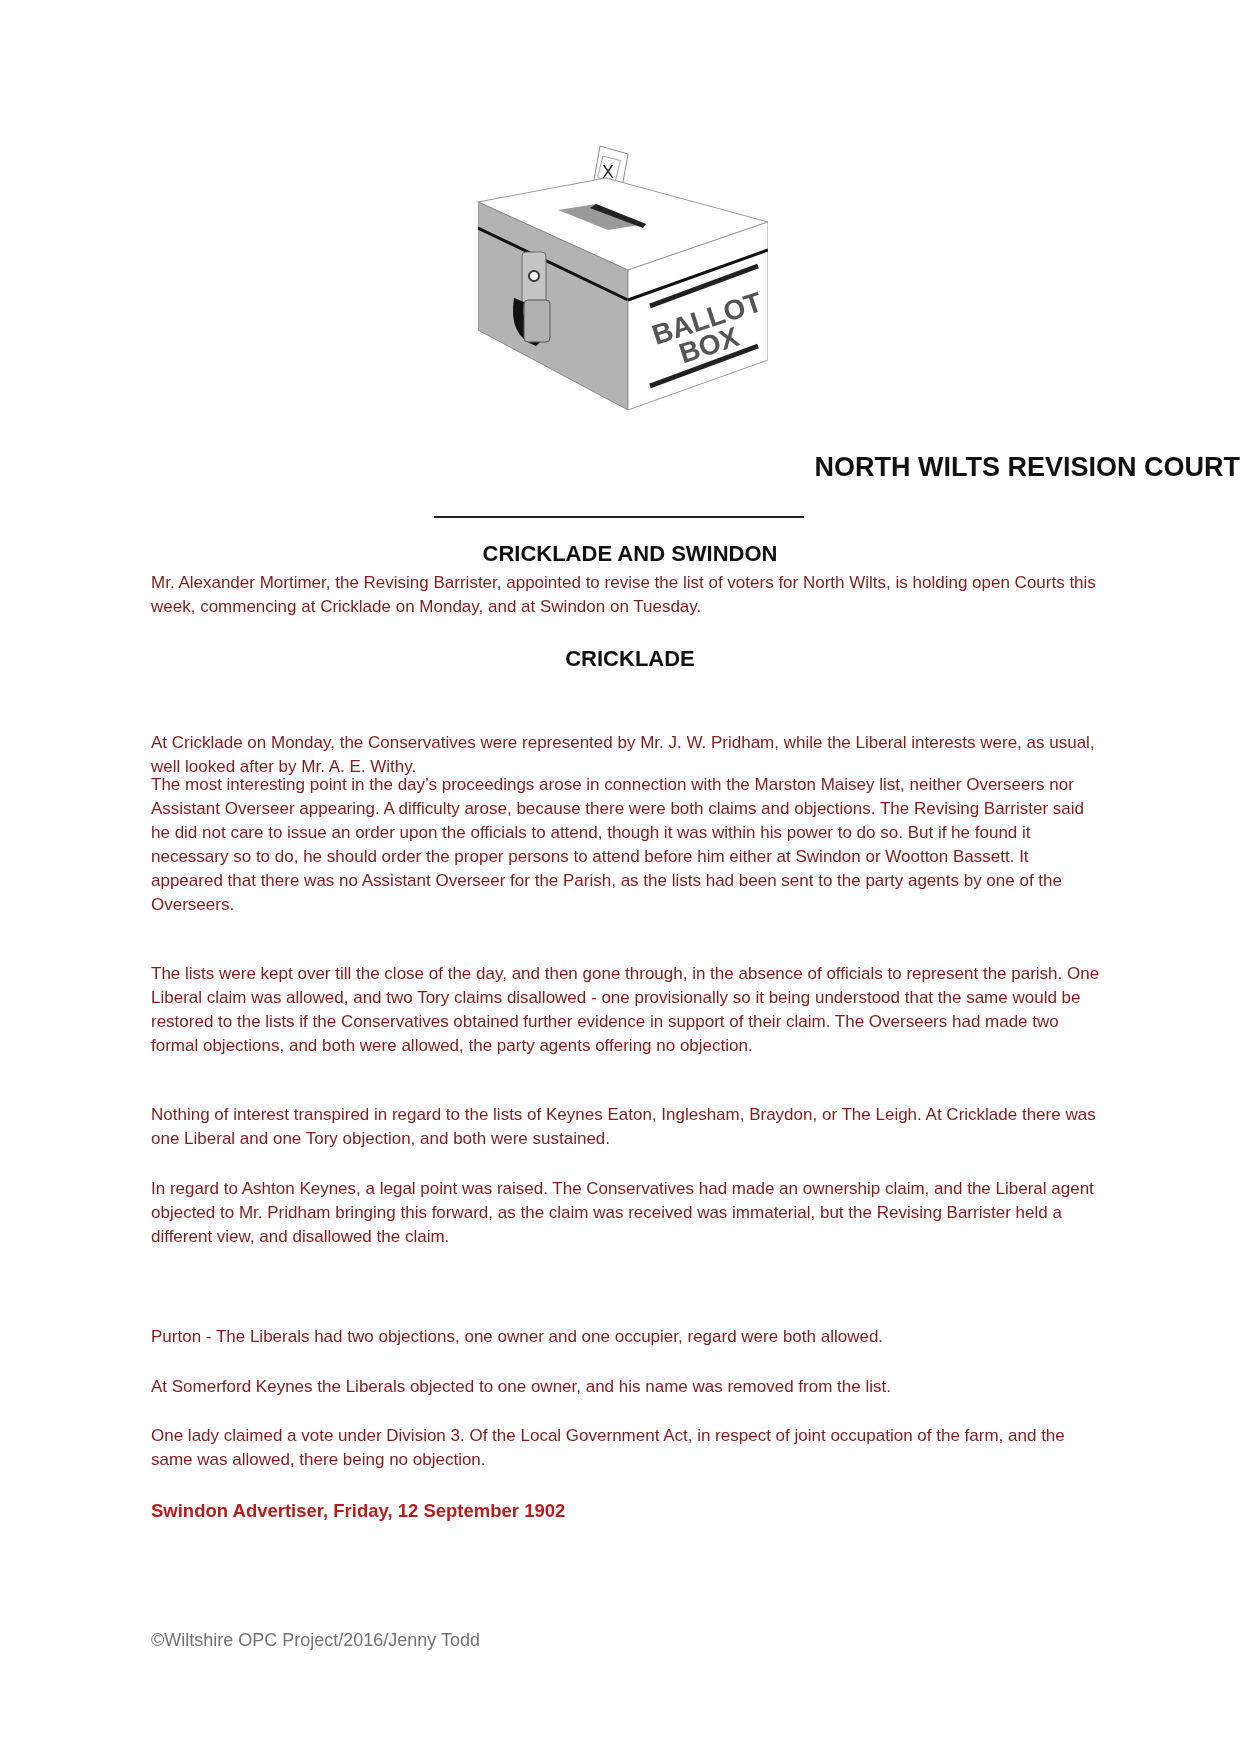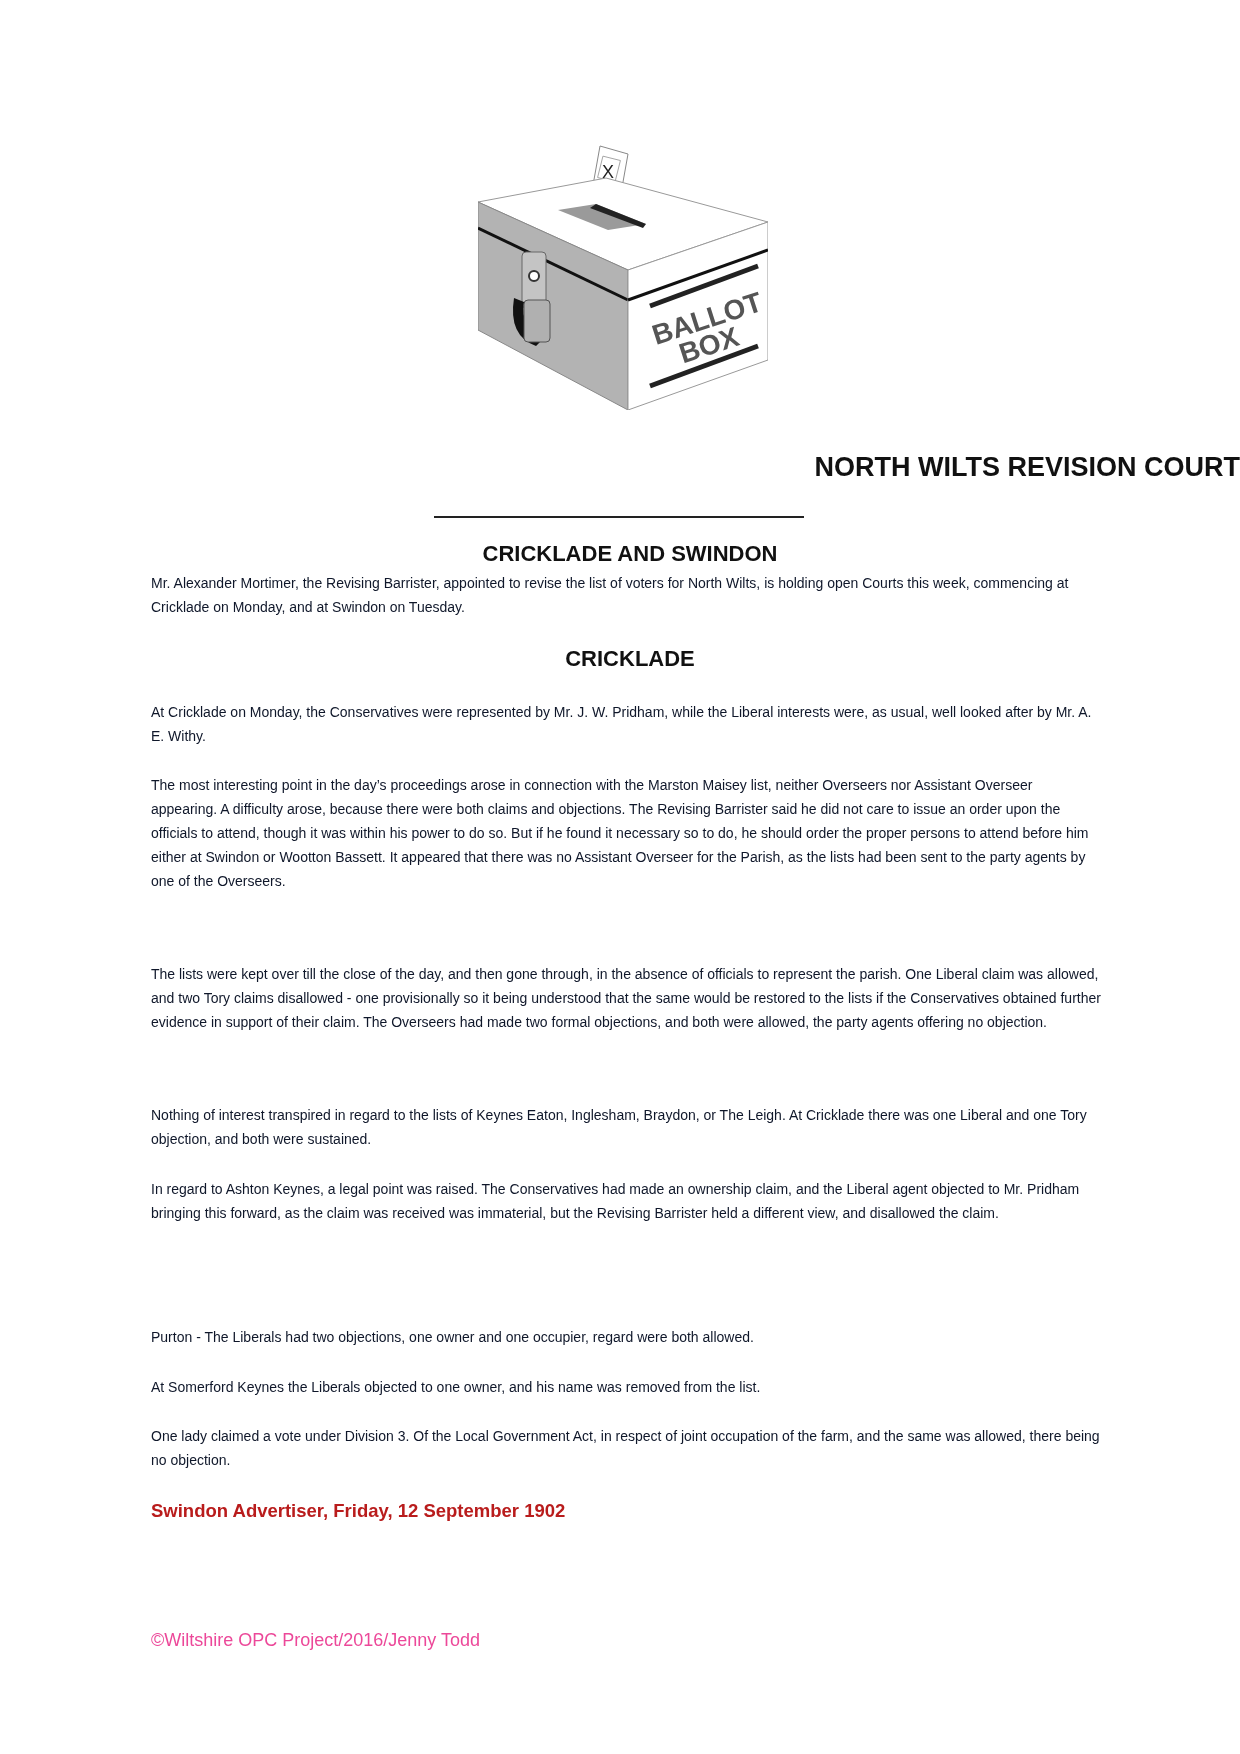--- a/index.html
+++ b/index.html
@@ -16,28 +16,28 @@
     .rule {
       position: absolute; left: 434px; width: 370px; top: 516px; height: 0;
       border-top: 2px solid #222;
     }
     .h2 {
       position: absolute; left: 10px; width: 1240px; text-align: center;
       font-weight: bold; font-size: 22px;
     }
     .para {
       position: absolute; left: 151px; width: 950px;
-      font-size: 14px; line-height: 24px; color: #0f172a;
+      font-size: 17px; line-height: 24px; color: #7f1d1d;
     }
     .source {
       position: absolute; left: 151px; top: 1500px;
       font-weight: bold; font-size: 18.5px; color: #b91c1c;
     }
     .footer {
-      position: absolute; left: 151px; top: 1630px; font-size: 18px; color: #ec4899;
+      position: absolute; left: 151px; top: 1630px; font-size: 18px; color: #737373;
     }
   </style>
 </head>
 <body>
 
 <div class="page">
 
   <svg class="logo" viewBox="0 0 290 270" xmlns="http://www.w3.org/2000/svg">
 
     <g>
@@ -72,21 +72,21 @@
   </svg>
 
   <div class="title">NORTH WILTS REVISION COURT</div>
   <div class="rule"></div>
 
   <div class="h2" style="top:541px;">CRICKLADE AND SWINDON</div>
   <div class="para" style="top:571px;">Mr. Alexander Mortimer, the Revising Barrister, appointed to revise the list of voters for North Wilts, is holding open Courts this week, commencing at Cricklade on Monday, and at Swindon on Tuesday.</div>
 
   <div class="h2" style="top:646px;">CRICKLADE</div>
 
-  <div class="para" style="top:700px;">At Cricklade on Monday, the Conservatives were represented by Mr. J. W. Pridham, while the Liberal interests were, as usual, well looked after by Mr. A. E. Withy.</div>
+  <div class="para" style="top:731px;">At Cricklade on Monday, the Conservatives were represented by Mr. J. W. Pridham, while the Liberal interests were, as usual, well looked after by Mr. A. E. Withy.</div>
   <div class="para" style="top:773px;">The most interesting point in the day’s proceedings arose in connection with the Marston Maisey list, neither Overseers nor Assistant Overseer appearing. A difficulty arose, because there were both claims and objections. The Revising Barrister said he did not care to issue an order upon the officials to attend, though it was within his power to do so. But if he found it necessary so to do, he should order the proper persons to attend before him either at Swindon or Wootton Bassett.  It appeared that there was no Assistant Overseer for the Parish, as the lists had been sent to the party agents by one of the Overseers.</div>
   <div class="para" style="top:962px;">The lists were kept over till the close of the day, and then gone through, in the absence of officials to represent the parish. One Liberal claim was allowed, and two Tory claims disallowed - one provisionally so it being understood that the same would be restored to the lists if the Conservatives obtained further evidence in support of their claim. The Overseers had made two formal objections, and both were allowed, the party agents offering no objection.</div>
   <div class="para" style="top:1103px;">Nothing of interest transpired in regard to the lists of Keynes Eaton, Inglesham, Braydon, or The Leigh. At Cricklade there was one Liberal and one Tory objection, and both were sustained.</div>
   <div class="para" style="top:1177px;">In regard to Ashton Keynes, a legal point was raised. The Conservatives had made an ownership claim, and the Liberal agent objected to Mr. Pridham bringing this forward, as the claim was received was immaterial, but the Revising Barrister held a different view, and disallowed the claim.</div>
   <div class="para" style="top:1325px;">Purton - The Liberals had two objections, one owner and one occupier, regard were both allowed.</div>
   <div class="para" style="top:1375px;">At Somerford Keynes the Liberals objected to one owner, and his name was removed from the list.</div>
   <div class="para" style="top:1424px;">One lady claimed a vote under Division 3. Of the Local Government Act, in respect of joint occupation of the farm, and the same was allowed, there being no objection.</div>
 
   <div class="source">Swindon Advertiser, Friday, 12 September 1902</div>
 

